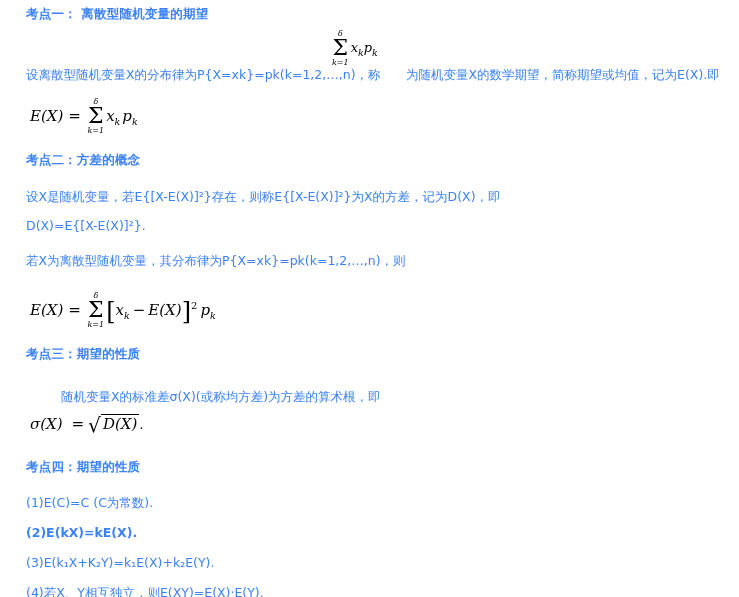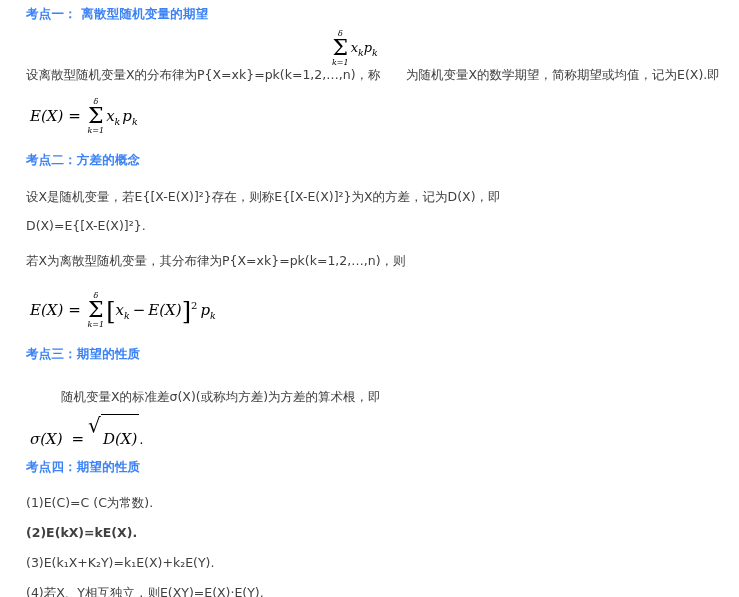--- a/index.html
+++ b/index.html
@@ -22,21 +22,21 @@
     box-sizing: border-box;
   }
   .section-head {
     font-weight: bold;
     font-size: 12.5px;
     color: #3b82f6;
     letter-spacing: 0.2px;
   }
   .body-text {
     font-size: 12.5px;
-    color: #404040;
+    color: #3b82f6;
     line-height: 1.5;
   }
   .row {
     position: absolute;
   }
   
   .math {
     font-family: "DejaVu Serif", "Liberation Serif", serif;
     font-style: italic;
     font-size: 15px;
@@ -87,21 +87,21 @@
   .radical .rad-sign {
     position: absolute;
     left: 0;
     top: -1px;
     font-size: 20px;
     font-style: normal;
     font-family: "DejaVu Serif", "Liberation Serif", serif;
   }
   .radical .rad-body {
     border-top: 1px solid #000;
-    padding: 15px 2px;
+    padding: 0 2px;
     display: inline-block;
   }
   .bracket-big {
     font-size: 24px;
     font-style: normal;
     font-family: "DejaVu Serif", "Liberation Serif", serif;
     vertical-align: middle;
     line-height: 14px;
   }
   .sup2 {

